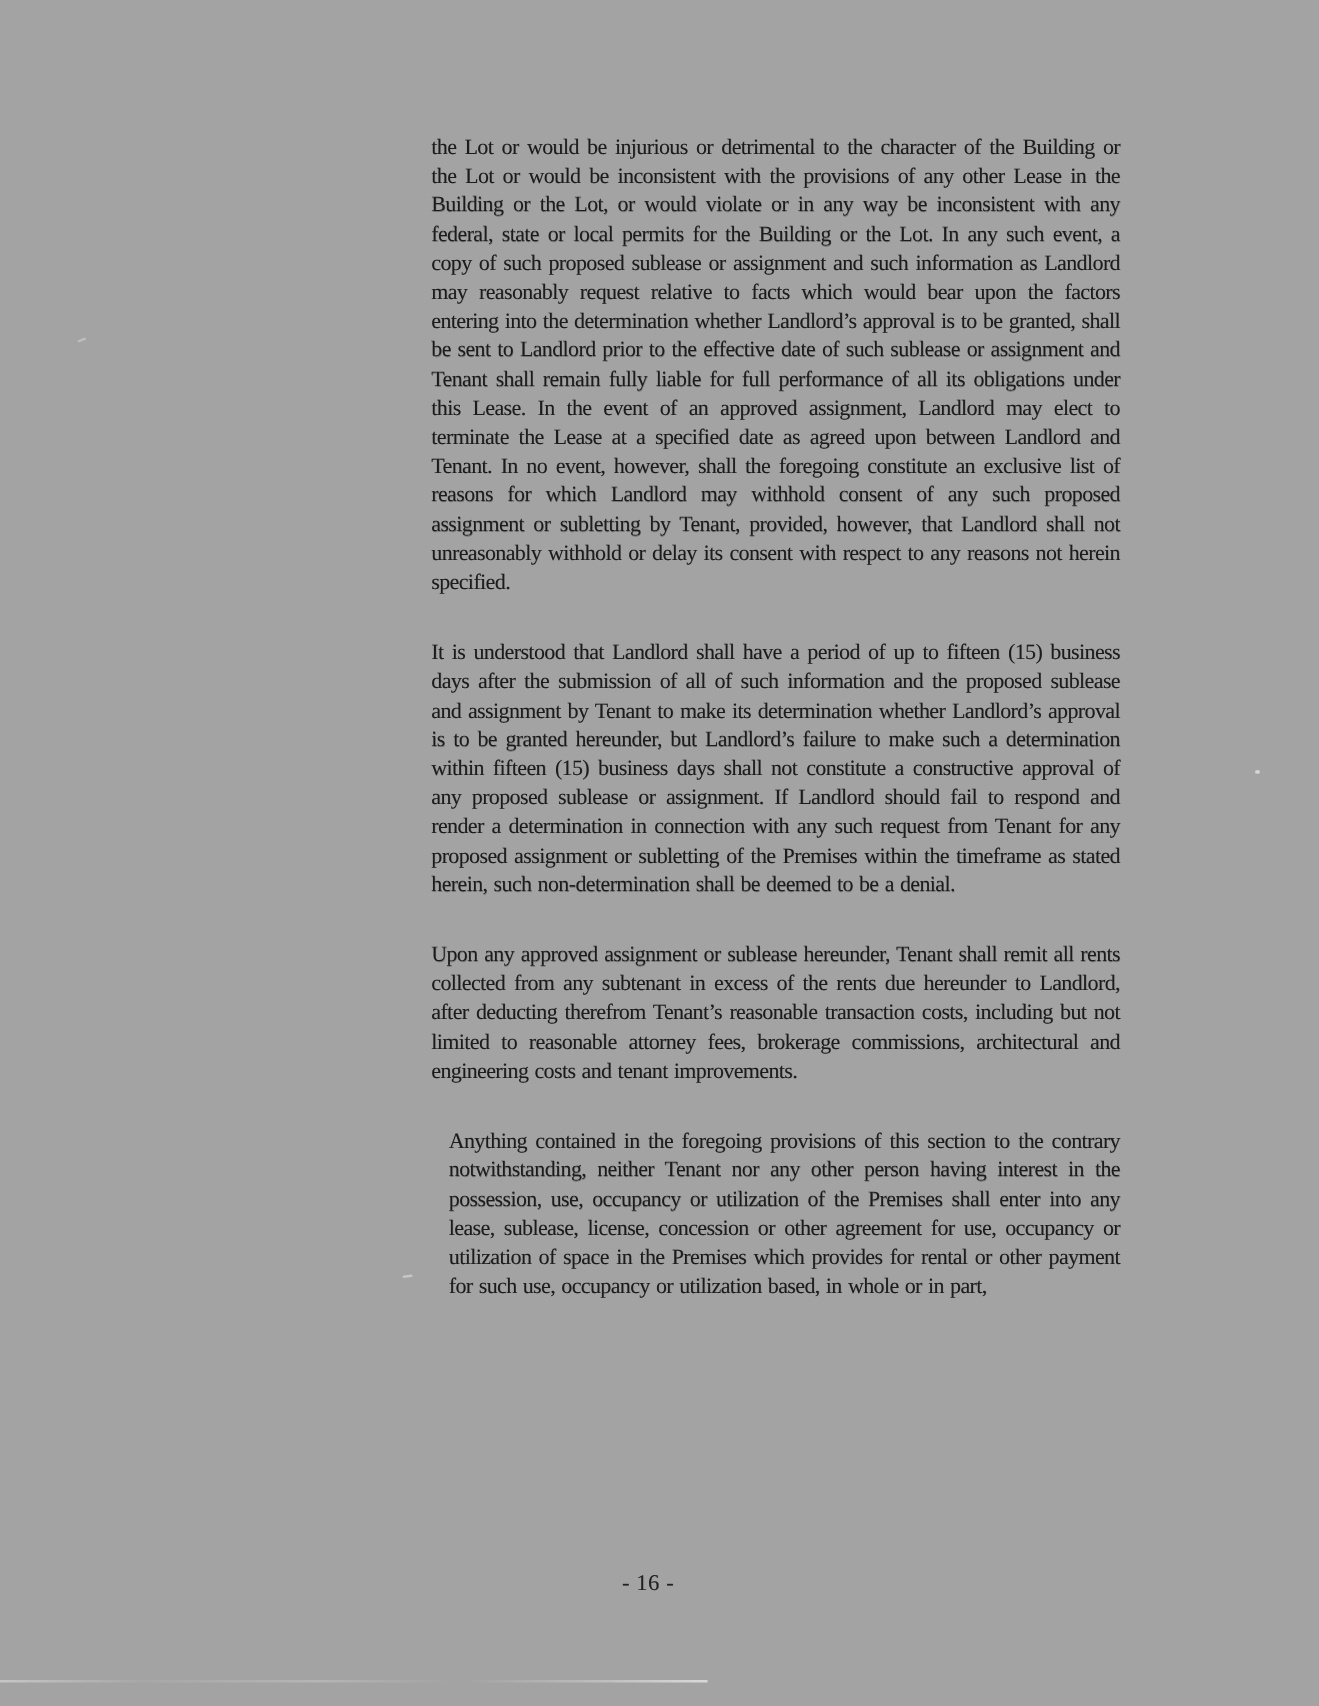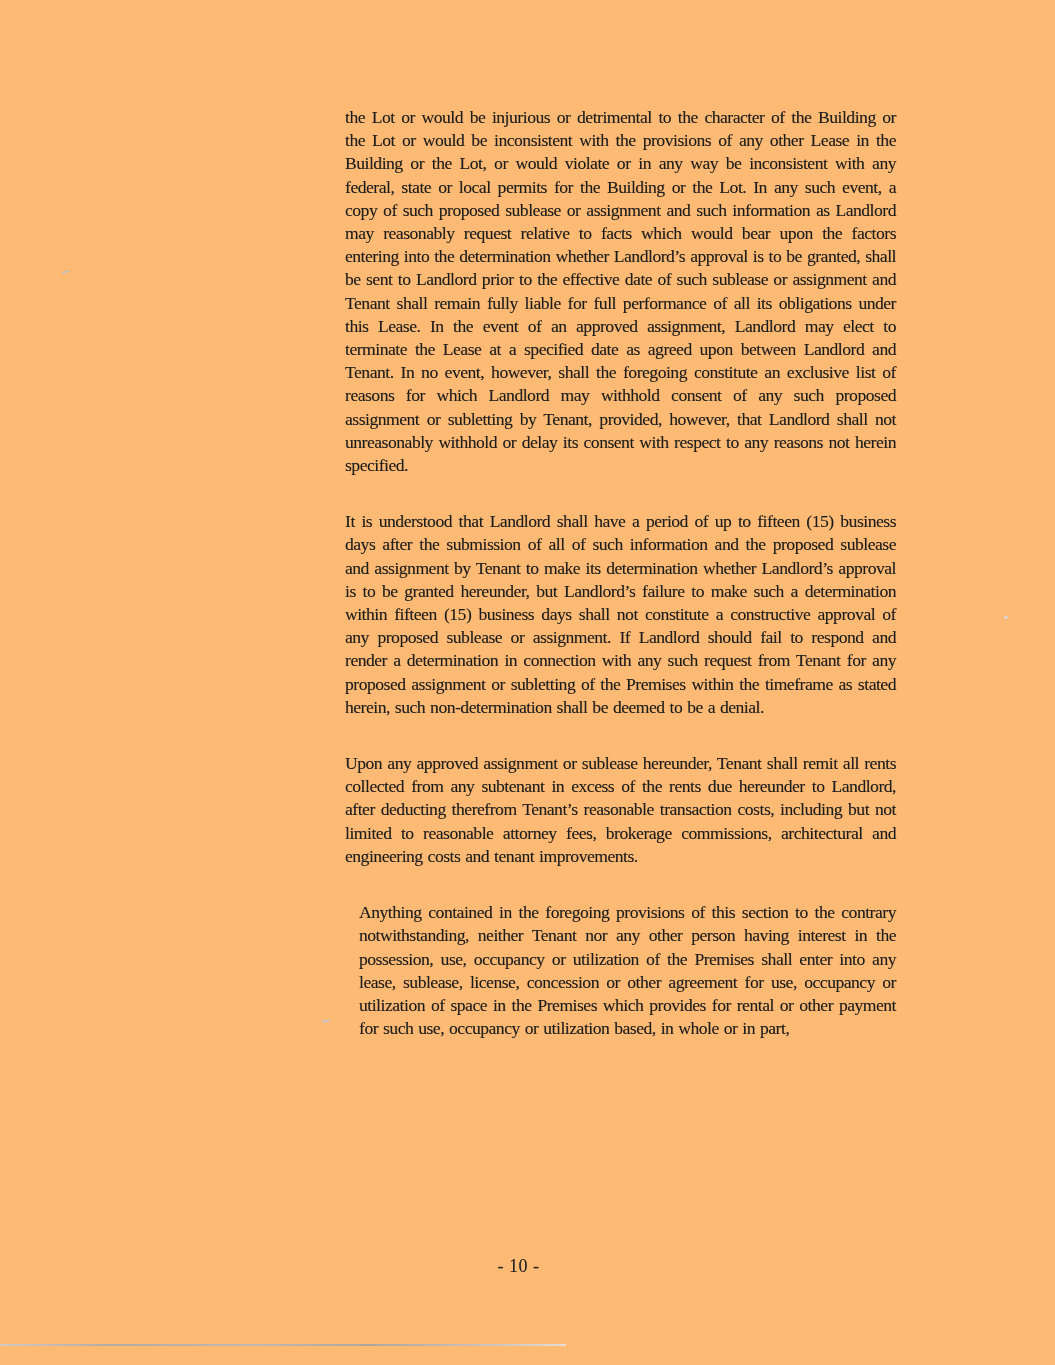--- a/index.html
+++ b/index.html
@@ -4,21 +4,21 @@
 <style>
   html, body {
     margin: 0;
     padding: 0;
     background: #ffffff;
   }
   .sheet {
     position: relative;
     width: 1055px;
     height: 1365px;
-    background: #fdba74;
+    background: #a3a3a3;
     overflow: hidden;
     font-family: "Liberation Serif", "DejaVu Serif", serif;
   }
   .text-block {
     position: absolute;
     left: 345px;
     top: 106px;
     width: 551px;
     text-align: justify;
     text-justify: inter-word;
@@ -93,20 +93,20 @@
 
 <div class="sheet">
 
   <div class="text-block">
     <p class="para">the Lot or would be injurious or detrimental to the character of the Building or the Lot or would be inconsistent with the provisions of any other Lease in the Building or the Lot, or would violate or in any way be inconsistent with any federal, state or local permits for the Building or the Lot.  In any such event, a copy of such proposed sublease or assignment and such information as Landlord may reasonably request relative to facts which would bear upon the factors entering into the determination whether Landlord’s approval is to be granted, shall be sent to Landlord prior to the effective date of such sublease or assignment and Tenant shall remain fully liable for full performance of all its obligations under this Lease. In the event of an approved assignment, Landlord may elect to terminate the Lease at a specified date as agreed upon between Landlord and Tenant. In no event, however, shall the foregoing constitute an exclusive list of reasons for which Landlord may withhold consent of any such proposed assignment or subletting by Tenant, provided, however, that Landlord shall not unreasonably withhold or delay its consent with respect to any reasons not herein specified.</p>
     <p class="para">It is understood that Landlord shall have a period of up to fifteen (15) business days after the submission of all of such information and the proposed sublease and assignment by Tenant to make its determination whether Landlord’s approval is to be granted hereunder, but Landlord’s failure to make such a determination within fifteen (15) business days shall not constitute a constructive approval of any proposed sublease or assignment.  If Landlord should fail to respond and render a determination in connection with any such request from Tenant for any proposed assignment or subletting of the Premises within the timeframe as stated herein, such non-determination shall be deemed to be a denial.</p>
     <p class="para">Upon any approved assignment or sublease hereunder, Tenant shall remit all rents collected from any subtenant in excess of the rents due hereunder to Landlord, after deducting therefrom Tenant’s reasonable transaction costs, including but not limited to reasonable attorney fees, brokerage commissions, architectural and engineering costs and tenant improvements.</p>
     <p class="para">Anything contained in the foregoing provisions of this section to the contrary notwithstanding, neither Tenant nor any other person having interest in the possession, use, occupancy or utilization of the Premises shall enter into any lease, sublease, license, concession or other agreement for use, occupancy or utilization of space in the Premises which provides for rental or other payment for such use, occupancy or utilization based, in whole or in part,</p>
   </div>
 
-  <div class="page-number">- 10 -</div>
+  <div class="page-number">- 16 -</div>
 
   <div class="speck speck-1"></div>
   <div class="speck speck-2"></div>
   <div class="speck speck-3"></div>
   <div class="scan-line"></div>
 
 </div>
 
 </body></html>

